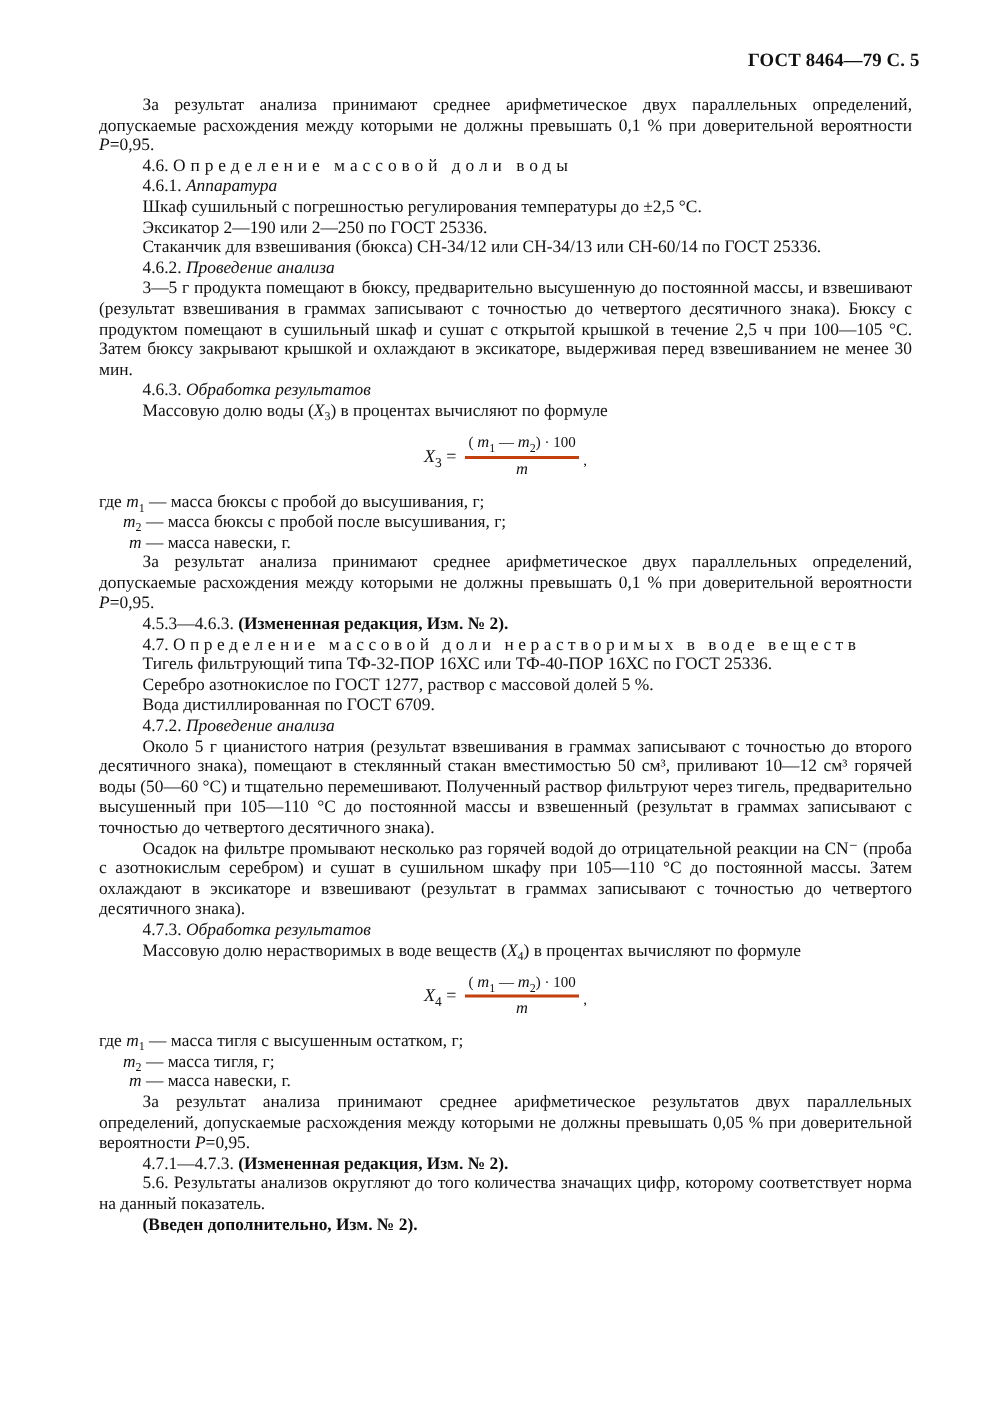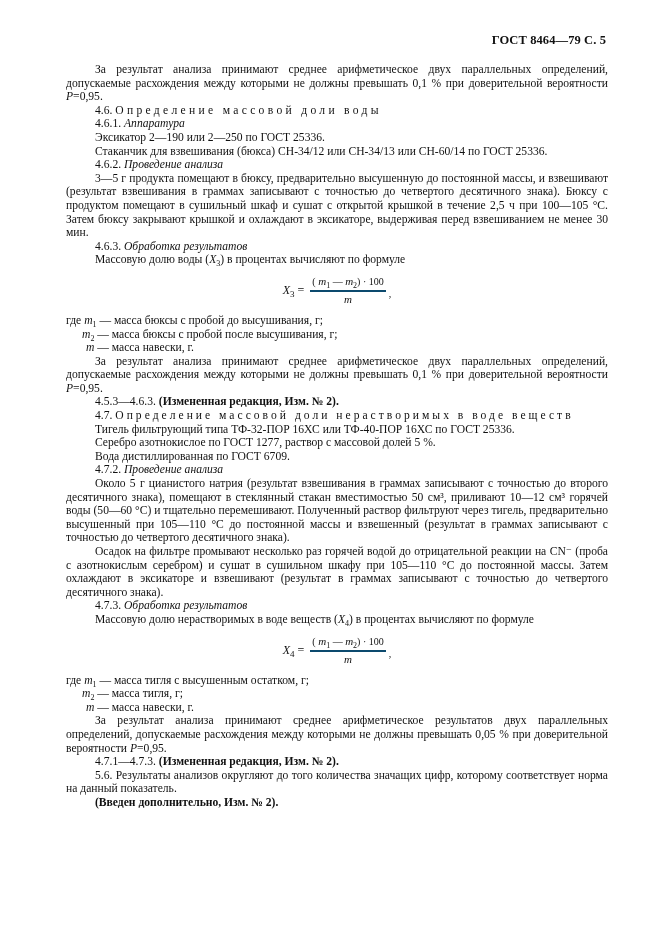--- a/index.html
+++ b/index.html
@@ -2,40 +2,40 @@
 <html><head>
 <meta charset="utf-8">
 <style>
   html, body { margin: 0; padding: 0; background: #ffffff; }
   body {
     width: 661px; height: 936px; position: relative; overflow: hidden;
     font-family: "Liberation Serif", "DejaVu Serif", serif;
     color: #111111;
   }
   .page-header {
-    position: absolute; right: 55px; top: 33px;
+    position: absolute; right: 48px; top: 33px;
     font-weight: bold; font-size: 12.5px; letter-spacing: 0.1px;
   }
   .content {
     position: absolute; left: 66px; top: 63px; width: 542px;
     font-size: 11.6px; line-height: 13.6px;
   }
   .p { text-align: justify; text-indent: 29px; margin: 0; }
   .h { margin: 0; padding-left: 29px; }
   .spaced { letter-spacing: 3.3px; }
   .line { margin: 0; padding-left: 29px; }
   .formula {
     display: flex; justify-content: center; align-items: center;
     margin: 9px 0 8px 0; height: 30px;
     font-size: 10px;
   }
   .formula .lhs { font-style: italic; font-size: 12px; margin-right: 6px; }
   .formula .lhs sub { font-style: normal; font-size: 9px; }
   .frac { display: inline-flex; flex-direction: column; align-items: center; }
-  .frac .num { padding: 0 2px 1px 2px; border-bottom: 2px solid #0c4a6e; white-space: pre; font-size: 10px; }
+  .frac .num { padding: 0 2px 1px 2px; border-bottom: 2px solid #c2410c; white-space: pre; font-size: 10px; }
   .frac .num i { font-size: 11px; }
   .frac .den { font-style: italic; font-size: 11px; padding-top: 1px; }
   .formula .comma { margin-left: 3px; align-self: center; margin-top: 6px; }
   .where { margin: 0; }
   .where .row { display: block; }
   .where .row.i1 { padding-left: 16px; }
   .where .row.i2 { padding-left: 20px; }
   sub, sup { font-size: 8px; line-height: 0; }
 </style>
 </head>
@@ -43,20 +43,21 @@
 
 <div class="page-header">ГОСТ 8464—79 С. 5</div>
 
 <div class="content">
 
   <p class="p"><span>За результат анализа принимают среднее арифметическое двух параллельных определений, допускаемые расхождения между которыми не должны превышать 0,1 % при доверительной вероятности</span> <i>P</i><span>=0,95.</span></p>
 
   <p class="h"><span>4.6.</span> <span class="spaced">Определение массовой доли воды</span></p>
 
   <p class="h"><span>4.6.1.</span> <i>Аппаратура</i></p>
+  <p class="line">Шкаф сушильный с погрешностью регулирования температуры до ±2,5 °С.</p>
   <p class="line">Эксикатор 2—190 или 2—250 по ГОСТ 25336.</p>
   <p class="line">Стаканчик для взвешивания (бюкса) СН-34/12 или СН-34/13 или СН-60/14 по ГОСТ 25336.</p>
 
   <p class="h"><span>4.6.2.</span> <i>Проведение анализа</i></p>
   <p class="p">3—5 г продукта помещают в бюксу, предварительно высушенную до постоянной массы, и взвешивают (результат взвешивания в граммах записывают с точностью до четвертого десятичного знака). Бюксу с продуктом помещают в сушильный шкаф и сушат с открытой крышкой в течение 2,5 ч при 100—105 °С. Затем бюксу закрывают крышкой и охлаждают в эксикаторе, выдерживая перед взвешиванием не менее 30 мин.</p>
 
   <p class="h"><span>4.6.3.</span> <i>Обработка результатов</i></p>
   <p class="line"><span>Массовую долю воды (</span><i>X</i><sub>3</sub><span>) в процентах вычисляют по формуле</span></p>
 
   <div class="formula">

